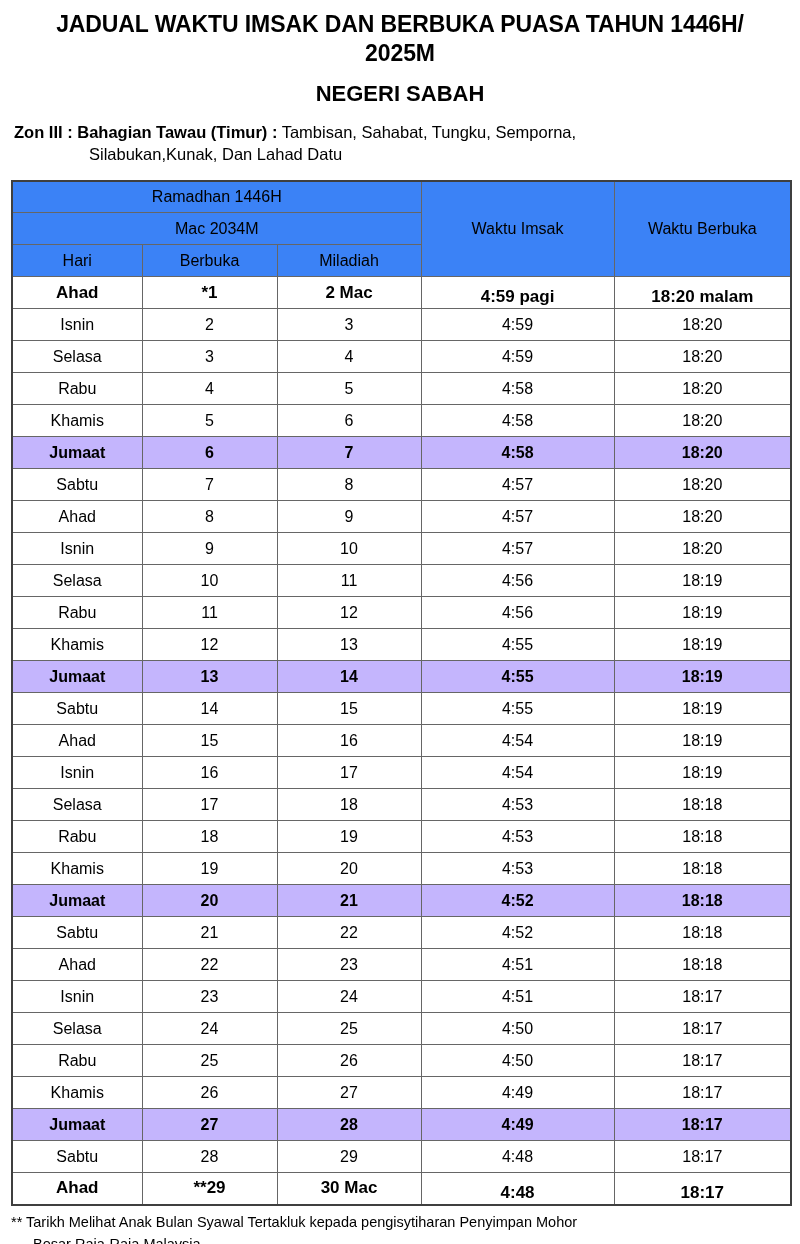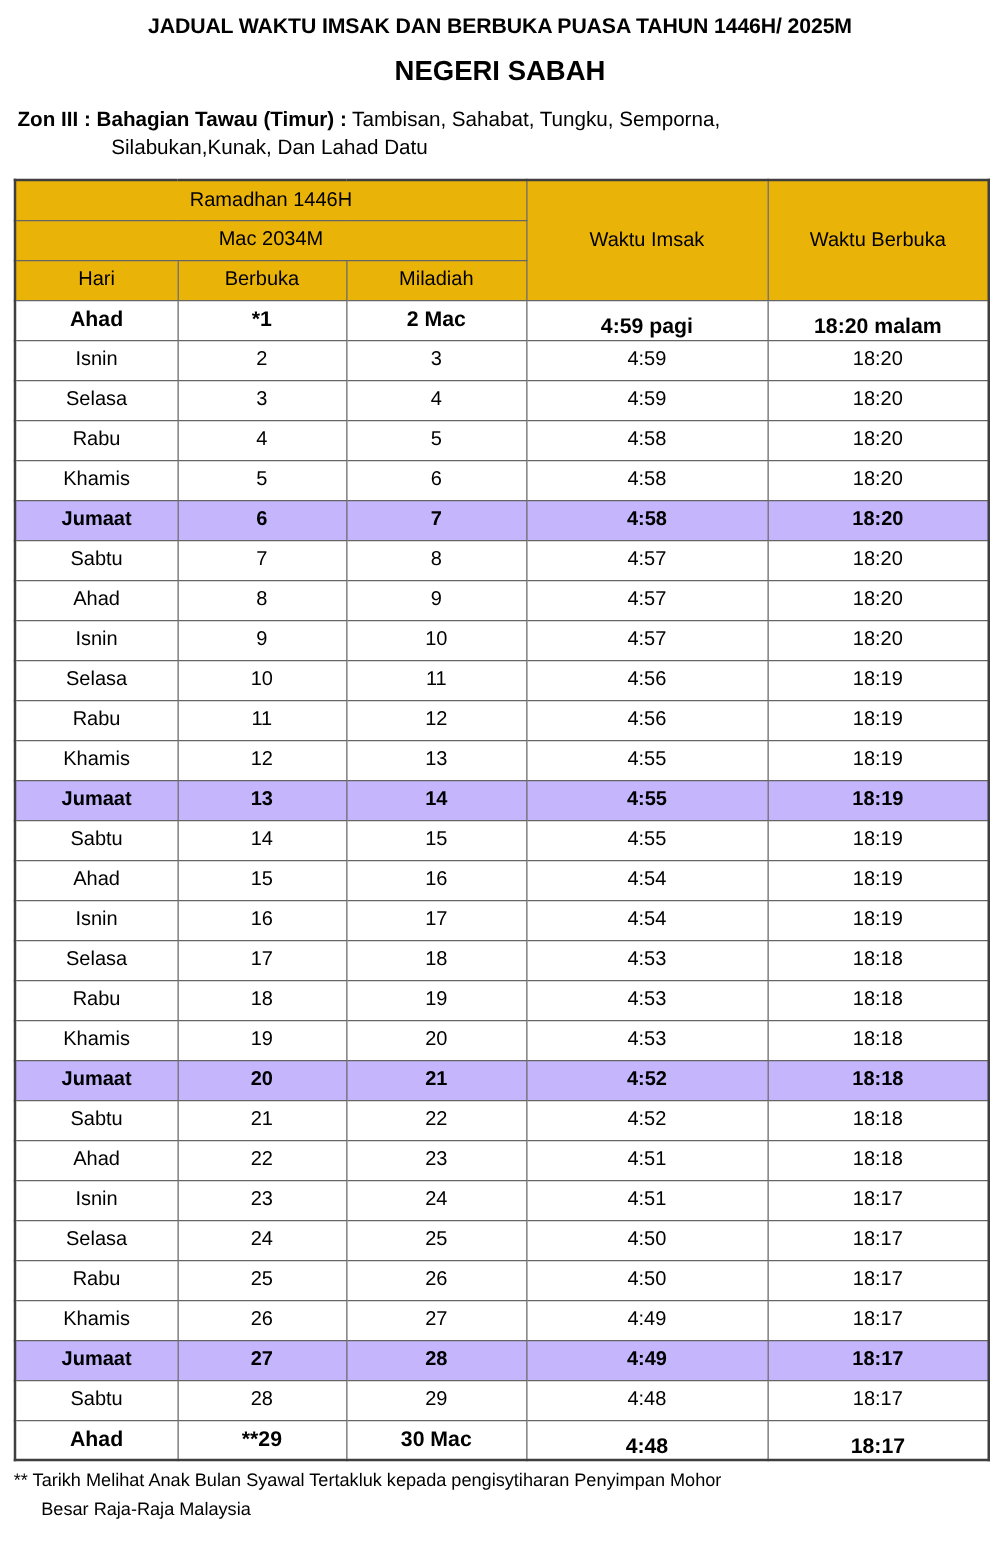--- a/index.html
+++ b/index.html
@@ -12,21 +12,21 @@
     height: 1244px;
     font-family: "Liberation Sans", sans-serif;
     color: #000000;
     overflow: hidden;
   }
 
   
   .title-main {
     text-align: center;
     font-weight: bold;
-    font-size: 17px;
+    font-size: 23px;
     letter-spacing: -0.1px;
     margin: 0;
     padding: 10px 20px 0 20px;
     line-height: 1.25;
   }
   .title-sub {
     text-align: center;
     font-weight: bold;
     font-size: 22px;
     margin: 0;
@@ -68,21 +68,21 @@
     vertical-align: middle;
   }
   
   col.c-hari      { width: 130px; }
   col.c-hijriah   { width: 135px; }
   col.c-miladiah  { width: 144px; }
   col.c-imsak     { width: 193px; }
   col.c-berbuka   { width: 177px; }
 
   .hdr {
-    background: #eab308;
+    background: #3b82f6;
     font-weight: bold;
   }
   .hdr-month { font-size: 17px; height: 29px; }
   .hdr-col   { font-size: 16.5px; height: 30px; }
   .hdr-time  { font-size: 17.5px; }
 
   tr.row td { background: #ffffff; }
   tr.row.shaded td { background: #c4b5fd; font-weight: bold; }
   tr.row.bold-row td { font-weight: bold; font-size: 17px; }
 

